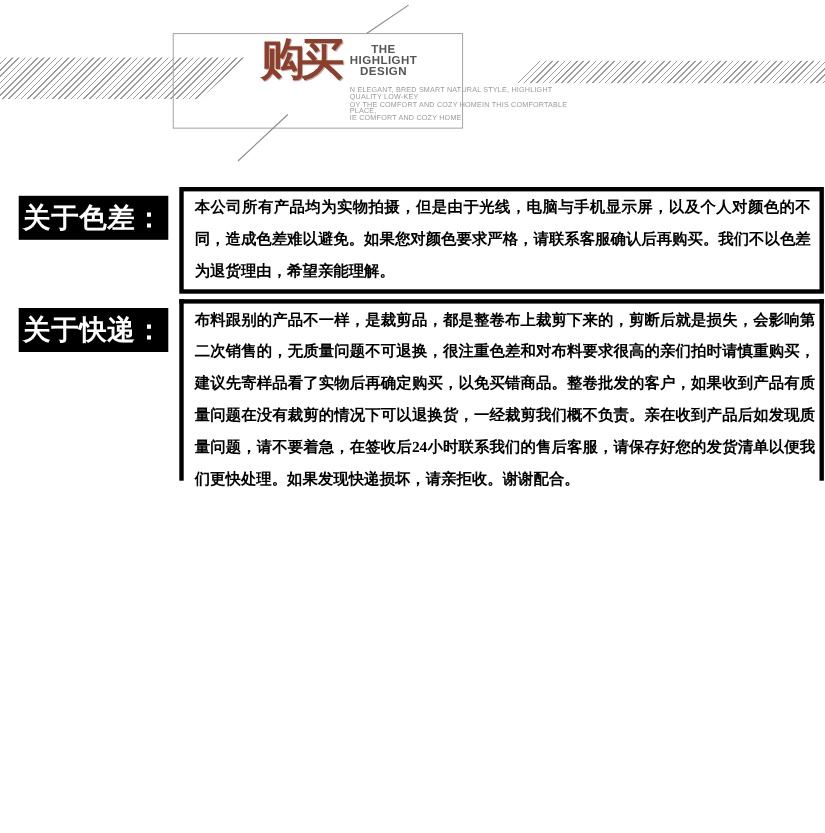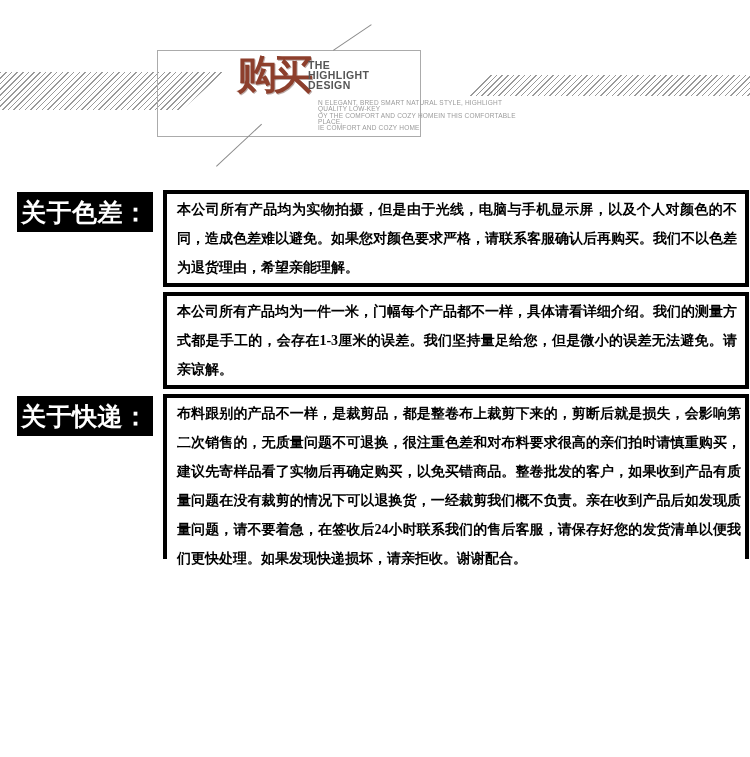--- a/index.html
+++ b/index.html
@@ -1,47 +1,47 @@
 <!DOCTYPE html>
 <html style="--logo: #8d3f2c; --label-bg: #000000; --label-fg: #ffffff; --border: #000000; --hatch: #9a9a9a; --brand-gray: #555555; --tagline-gray: #9a9a9a;"><head>
 <meta charset="utf-8">
 <style>
   html,body{margin:0;padding:0;background:#fff;}
   .page{position:relative;width:750px;height:618px;background:#fff;overflow:hidden;
-        font-family:"Liberation Sans",sans-serif;margin-top:20px;}
+        font-family:"Liberation Sans",sans-serif;}
 
   
   .hdr{position:relative;width:750px;height:165px;}
   .hatch{position:absolute;
          background:repeating-linear-gradient(135deg,
            var(--hatch,#9a9a9a) 0,var(--hatch,#9a9a9a) 1px,
            transparent 1px,transparent 4px);}
   .hatch-left{left:0;top:52px;width:224px;height:38px;
               clip-path:polygon(0 0,100% 0,calc(100% - 42px) 100%,0 100%);}
   .hatch-right{left:468px;top:55px;width:282px;height:21px;
                clip-path:polygon(20px 0,100% 0,100% 100%,0 100%);}
   .frame{position:absolute;left:157px;top:30px;width:264px;height:87px;
          border:1px solid #ababab;box-sizing:border-box;}
   .diag{position:absolute;border-top:1px solid #8a8a8a;transform-origin:left top;}
   .diag-tr{left:333px;top:30px;width:46px;transform:rotate(-34deg);}
   .diag-bl{left:216px;top:146px;width:62px;transform:rotate(-43deg);}
   .logo{position:absolute;left:237px;top:36px;color:var(--logo,#8d3f2c);
         font-weight:bold;font-size:40px;line-height:37px;letter-spacing:-4px;
         font-family:"Liberation Sans",sans-serif;
         text-shadow:1px 1px 0 rgba(60,15,5,.35);}
-  .brand{position:absolute;left:308px;top:40px;color:var(--brand-gray,#555555);
-         font-size:10.5px;line-height:10px;letter-spacing:.4px;font-weight:bold;}
+  .brand{position:absolute;left:318px;top:40px;color:var(--brand-gray,#555555);
+         font-size:10.5px;line-height:10px;letter-spacing:.4px;font-weight:bold;text-align:center;}
   .tagline{position:absolute;left:318px;top:80px;width:215px;
            color:var(--tagline-gray,#9a9a9a);font-size:6.5px;line-height:6.3px;
            letter-spacing:.2px;}
 
   
   .sections{margin-top:5px;}
   .sec{position:relative;margin-bottom:5px;}
-  .sec-label{position:absolute;left:17px;top:2px;width:136px;height:40px;
+  .sec-label{position:absolute;left:17px;top:8px;width:136px;height:40px;
              box-sizing:border-box;padding-left:4px;
              background:var(--label-bg,#000);color:var(--label-fg,#fff);
              font-weight:bold;font-size:25px;line-height:40px;letter-spacing:.5px;
              white-space:nowrap;}
   .sec-body{margin-left:163px;margin-right:1px;
             border:4px solid var(--border,#000);
             padding:1px 8px 1px 10px;
             font-family:"Liberation Serif","DejaVu Serif",serif;
             font-weight:bold;font-size:14px;line-height:29px;color:#000;
             text-align:justify;}
@@ -78,21 +78,20 @@
   </header>
 
   <main class="sections">
 
     <section class="sec">
       <div class="sec-label">关于色差：</div>
       <div class="sec-body">本公司所有产品均为实物拍摄，但是由于光线，电脑与手机显示屏，以及个人对颜色的不同，造成色差难以避免。如果您对颜色要求严格，请联系客服确认后再购买。我们不以色差为退货理由，希望亲能理解。</div>
     </section>
 
     <section class="sec">
-      <div class="sec-body">本公司所有产品均为一件一米，门幅每个产品都不一样，具体请看详细介绍。我们的测量方式都是手工的，会存在1-3厘米的误差。我们坚持量足给您，但是微小的误差无法避免。请亲谅解。</div>
     </section>
 
     <section class="sec">
       <div class="sec-label">关于快递：</div>
     </section>
 
     <section class="sec sec-last">
       <div class="stub stub-l"></div>
       <div class="stub stub-r"></div>
       <div class="sec-body">布料跟别的产品不一样，是裁剪品，都是整卷布上裁剪下来的，剪断后就是损失，会影响第二次销售的，无质量问题不可退换，很注重色差和对布料要求很高的亲们拍时请慎重购买，建议先寄样品看了实物后再确定购买，以免买错商品。整卷批发的客户，如果收到产品有质量问题在没有裁剪的情况下可以退换货，一经裁剪我们概不负责。亲在收到产品后如发现质量问题，请不要着急，在签收后24小时联系我们的售后客服，请保存好您的发货清单以便我们更快处理。如果发现快递损坏，请亲拒收。谢谢配合。</div>

